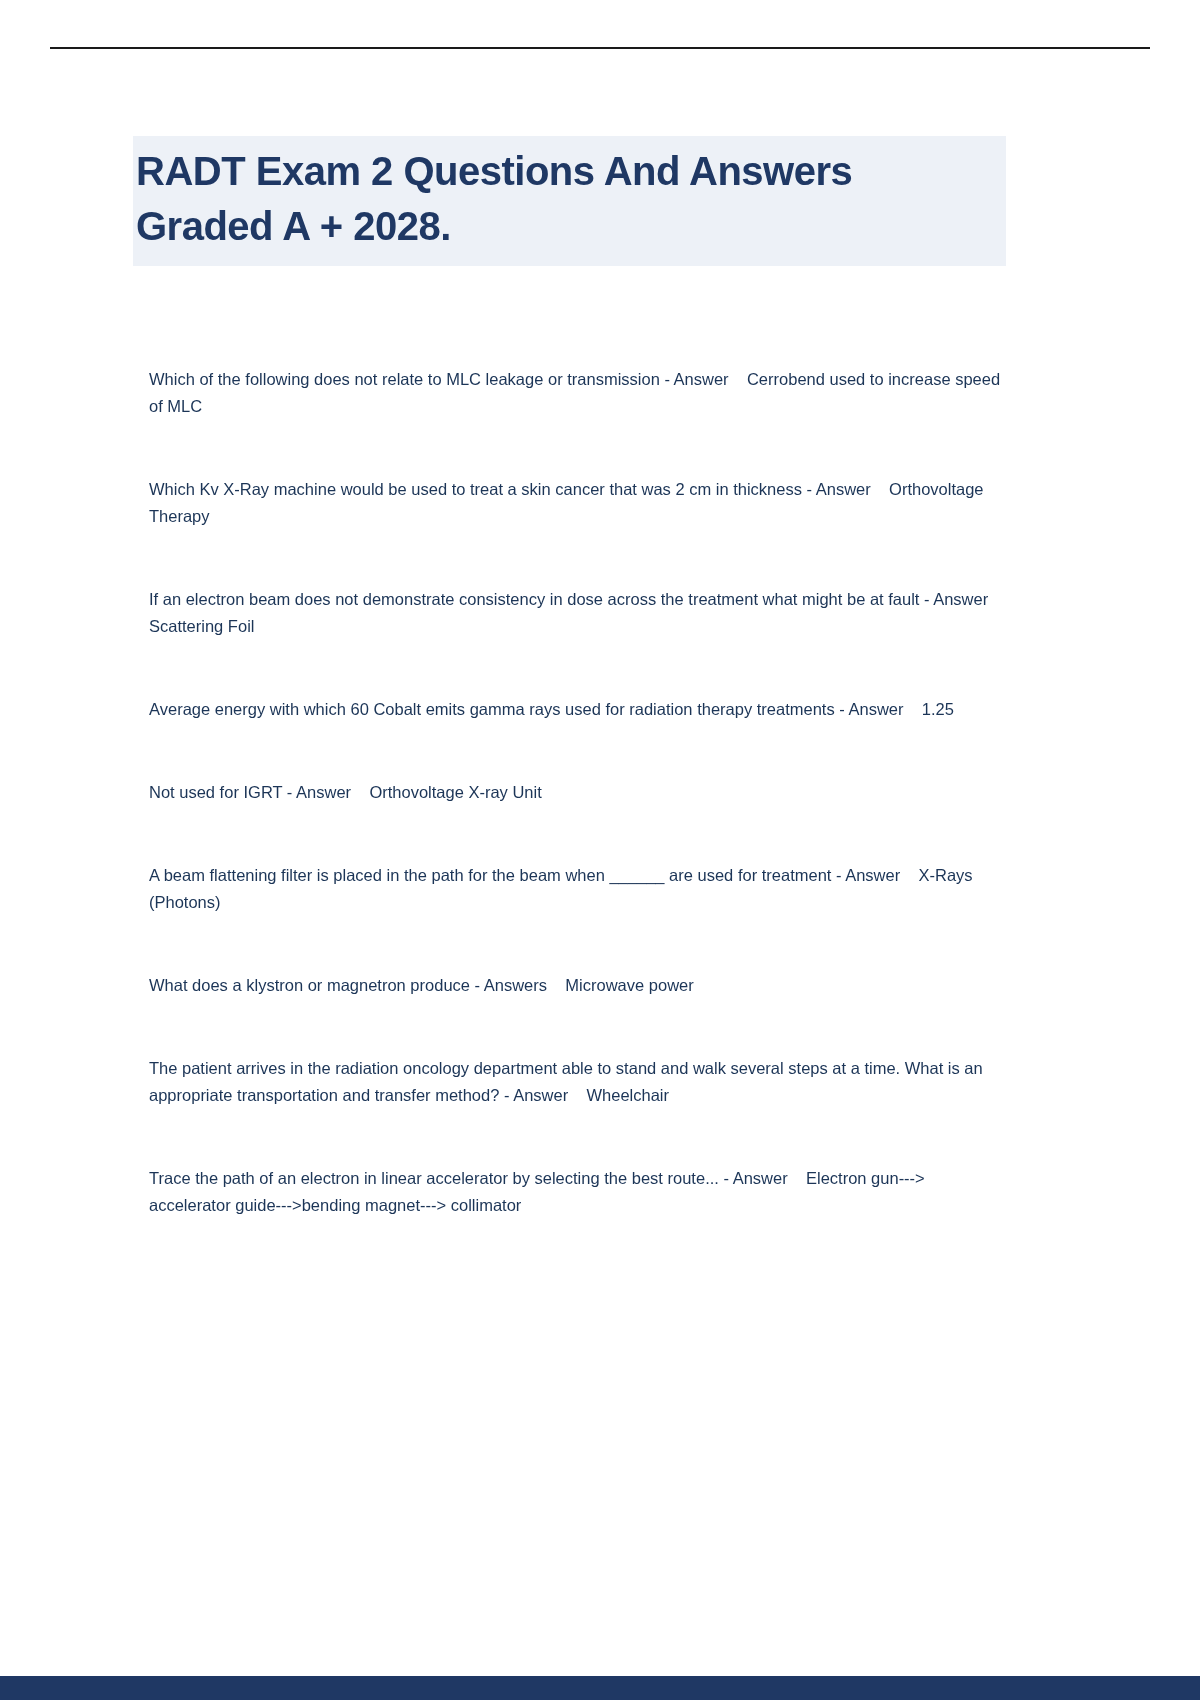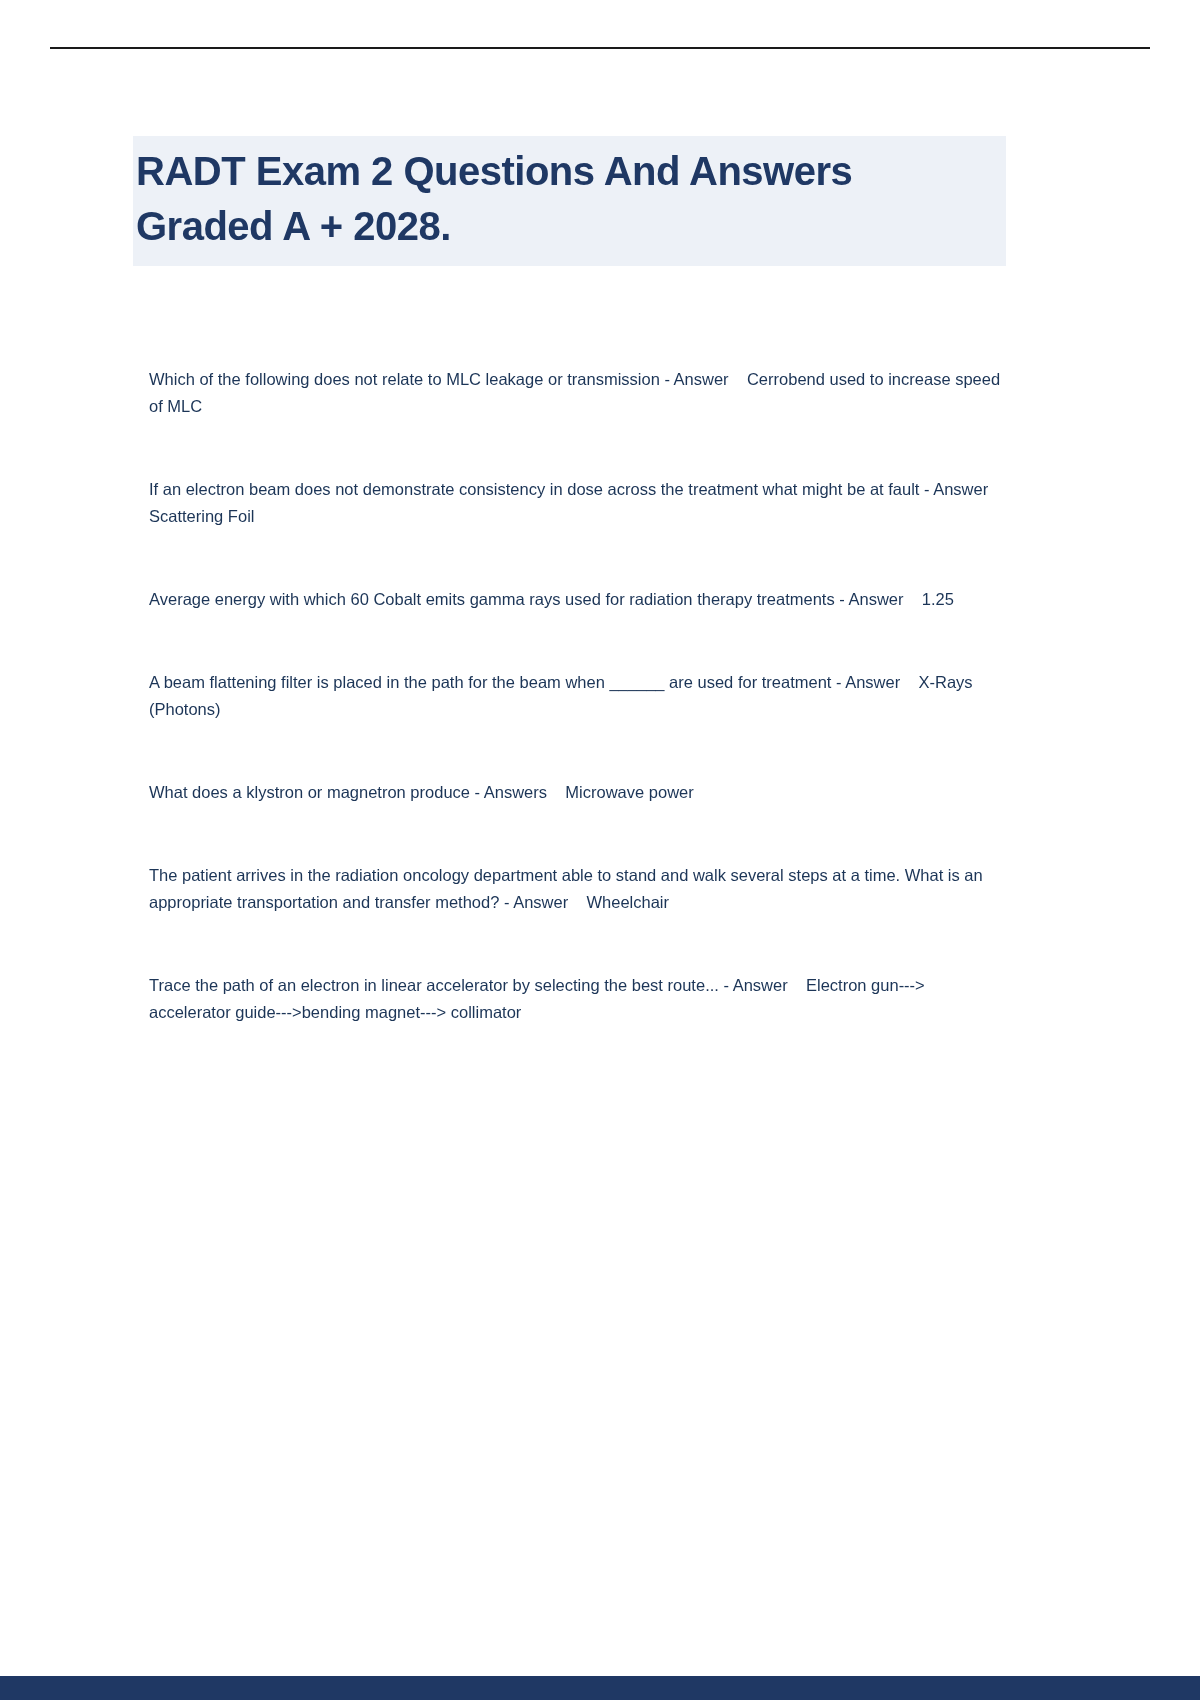--- a/index.html
+++ b/index.html
@@ -66,22 +66,24 @@
 
   <div class="top-rule"></div>
 
   <div class="title-block">
     <div class="title-line">RADT Exam 2 Questions And Answers</div>
     <div class="title-line">Graded A + 2028.</div>
   </div>
 
   <div class="content">
     <p class="qa">Which of the following does not relate to MLC leakage or transmission - Answer    Cerrobend used to increase speed of MLC</p>
+    <p class="qa">Which Kv X-Ray machine would be used to treat a skin cancer that was 2 cm in thickness - Answer    Orthovoltage Therapy</p>
     <p class="qa">If an electron beam does not demonstrate consistency in dose across the treatment what might be at fault - Answer    Scattering Foil</p>
     <p class="qa">Average energy with which 60 Cobalt emits gamma rays used for radiation therapy treatments - Answer    1.25</p>
+    <p class="qa">Not used for IGRT - Answer    Orthovoltage X-ray Unit</p>
     <p class="qa">A beam flattening filter is placed in the path for the beam when ______ are used for treatment - Answer    X-Rays (Photons)</p>
     <p class="qa">What does a klystron or magnetron produce - Answers    Microwave power</p>
     <p class="qa">The patient arrives in the radiation oncology department able to stand and walk several steps at a time. What is an appropriate transportation and transfer method? - Answer    Wheelchair</p>
     <p class="qa">Trace the path of an electron in linear accelerator by selecting the best route... - Answer    Electron gun---&gt; accelerator guide---&gt;bending magnet---&gt; collimator</p>
   </div>
 
   <div class="footer-bar"></div>
 
 </div>
 

